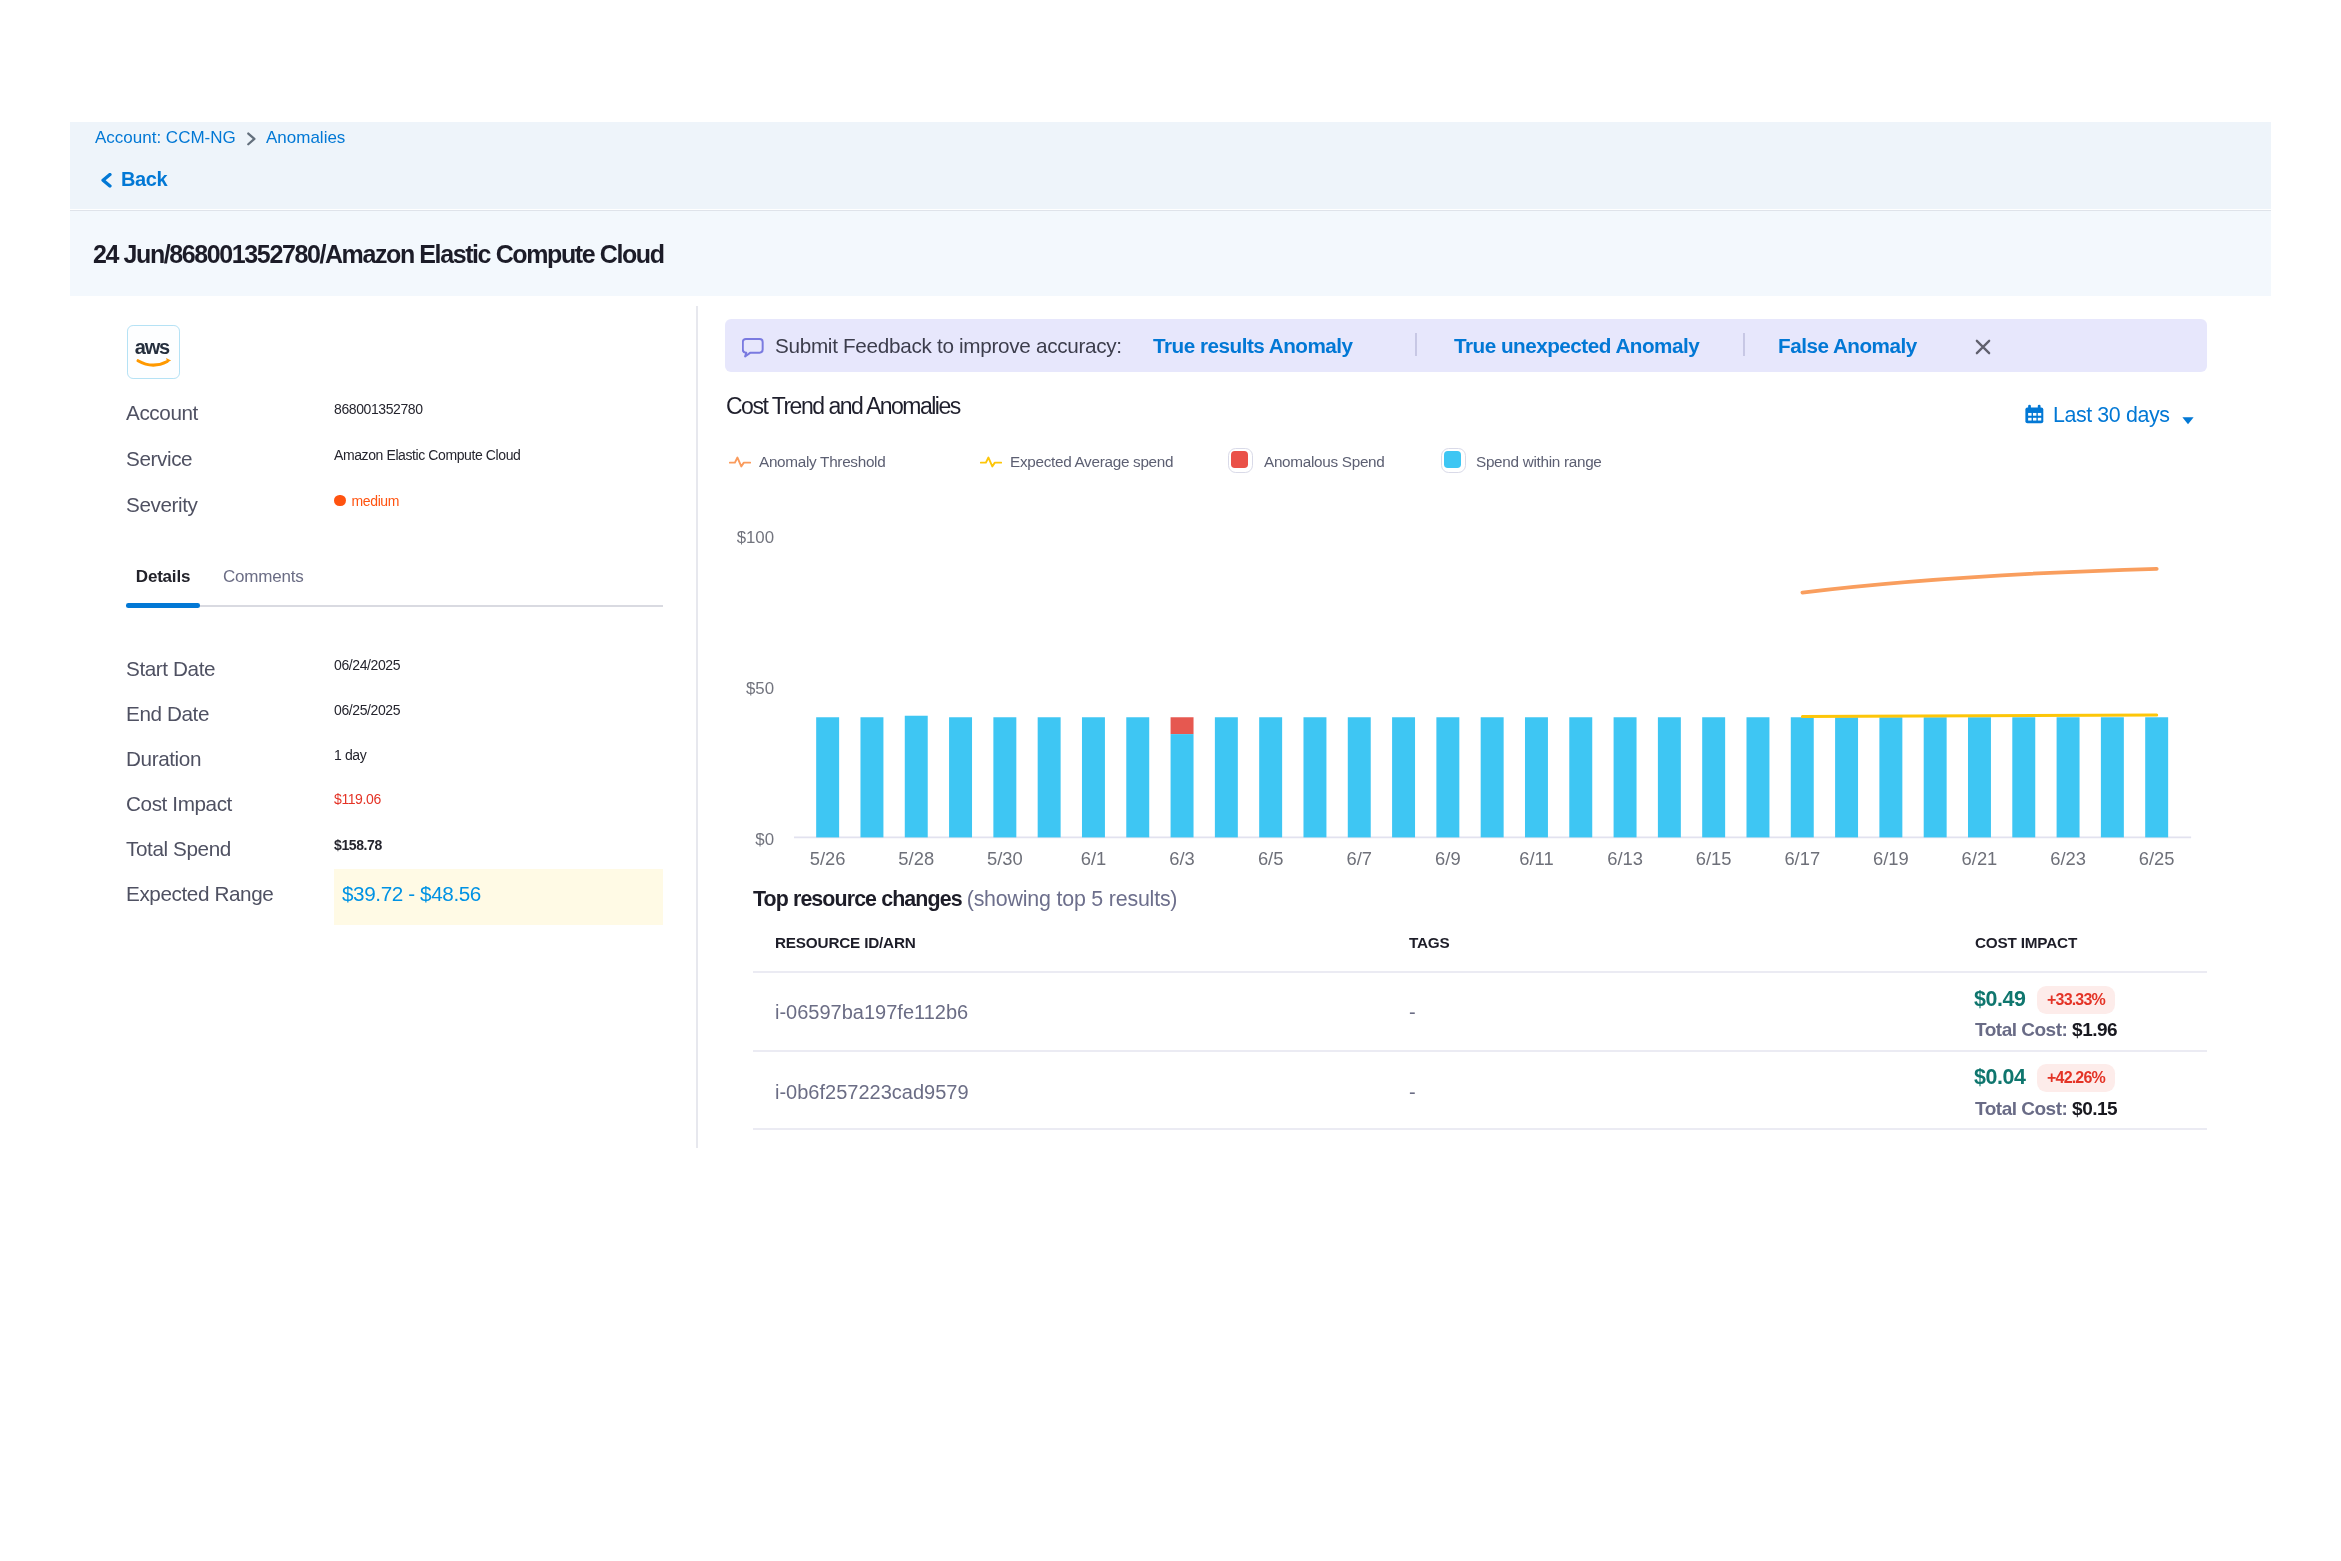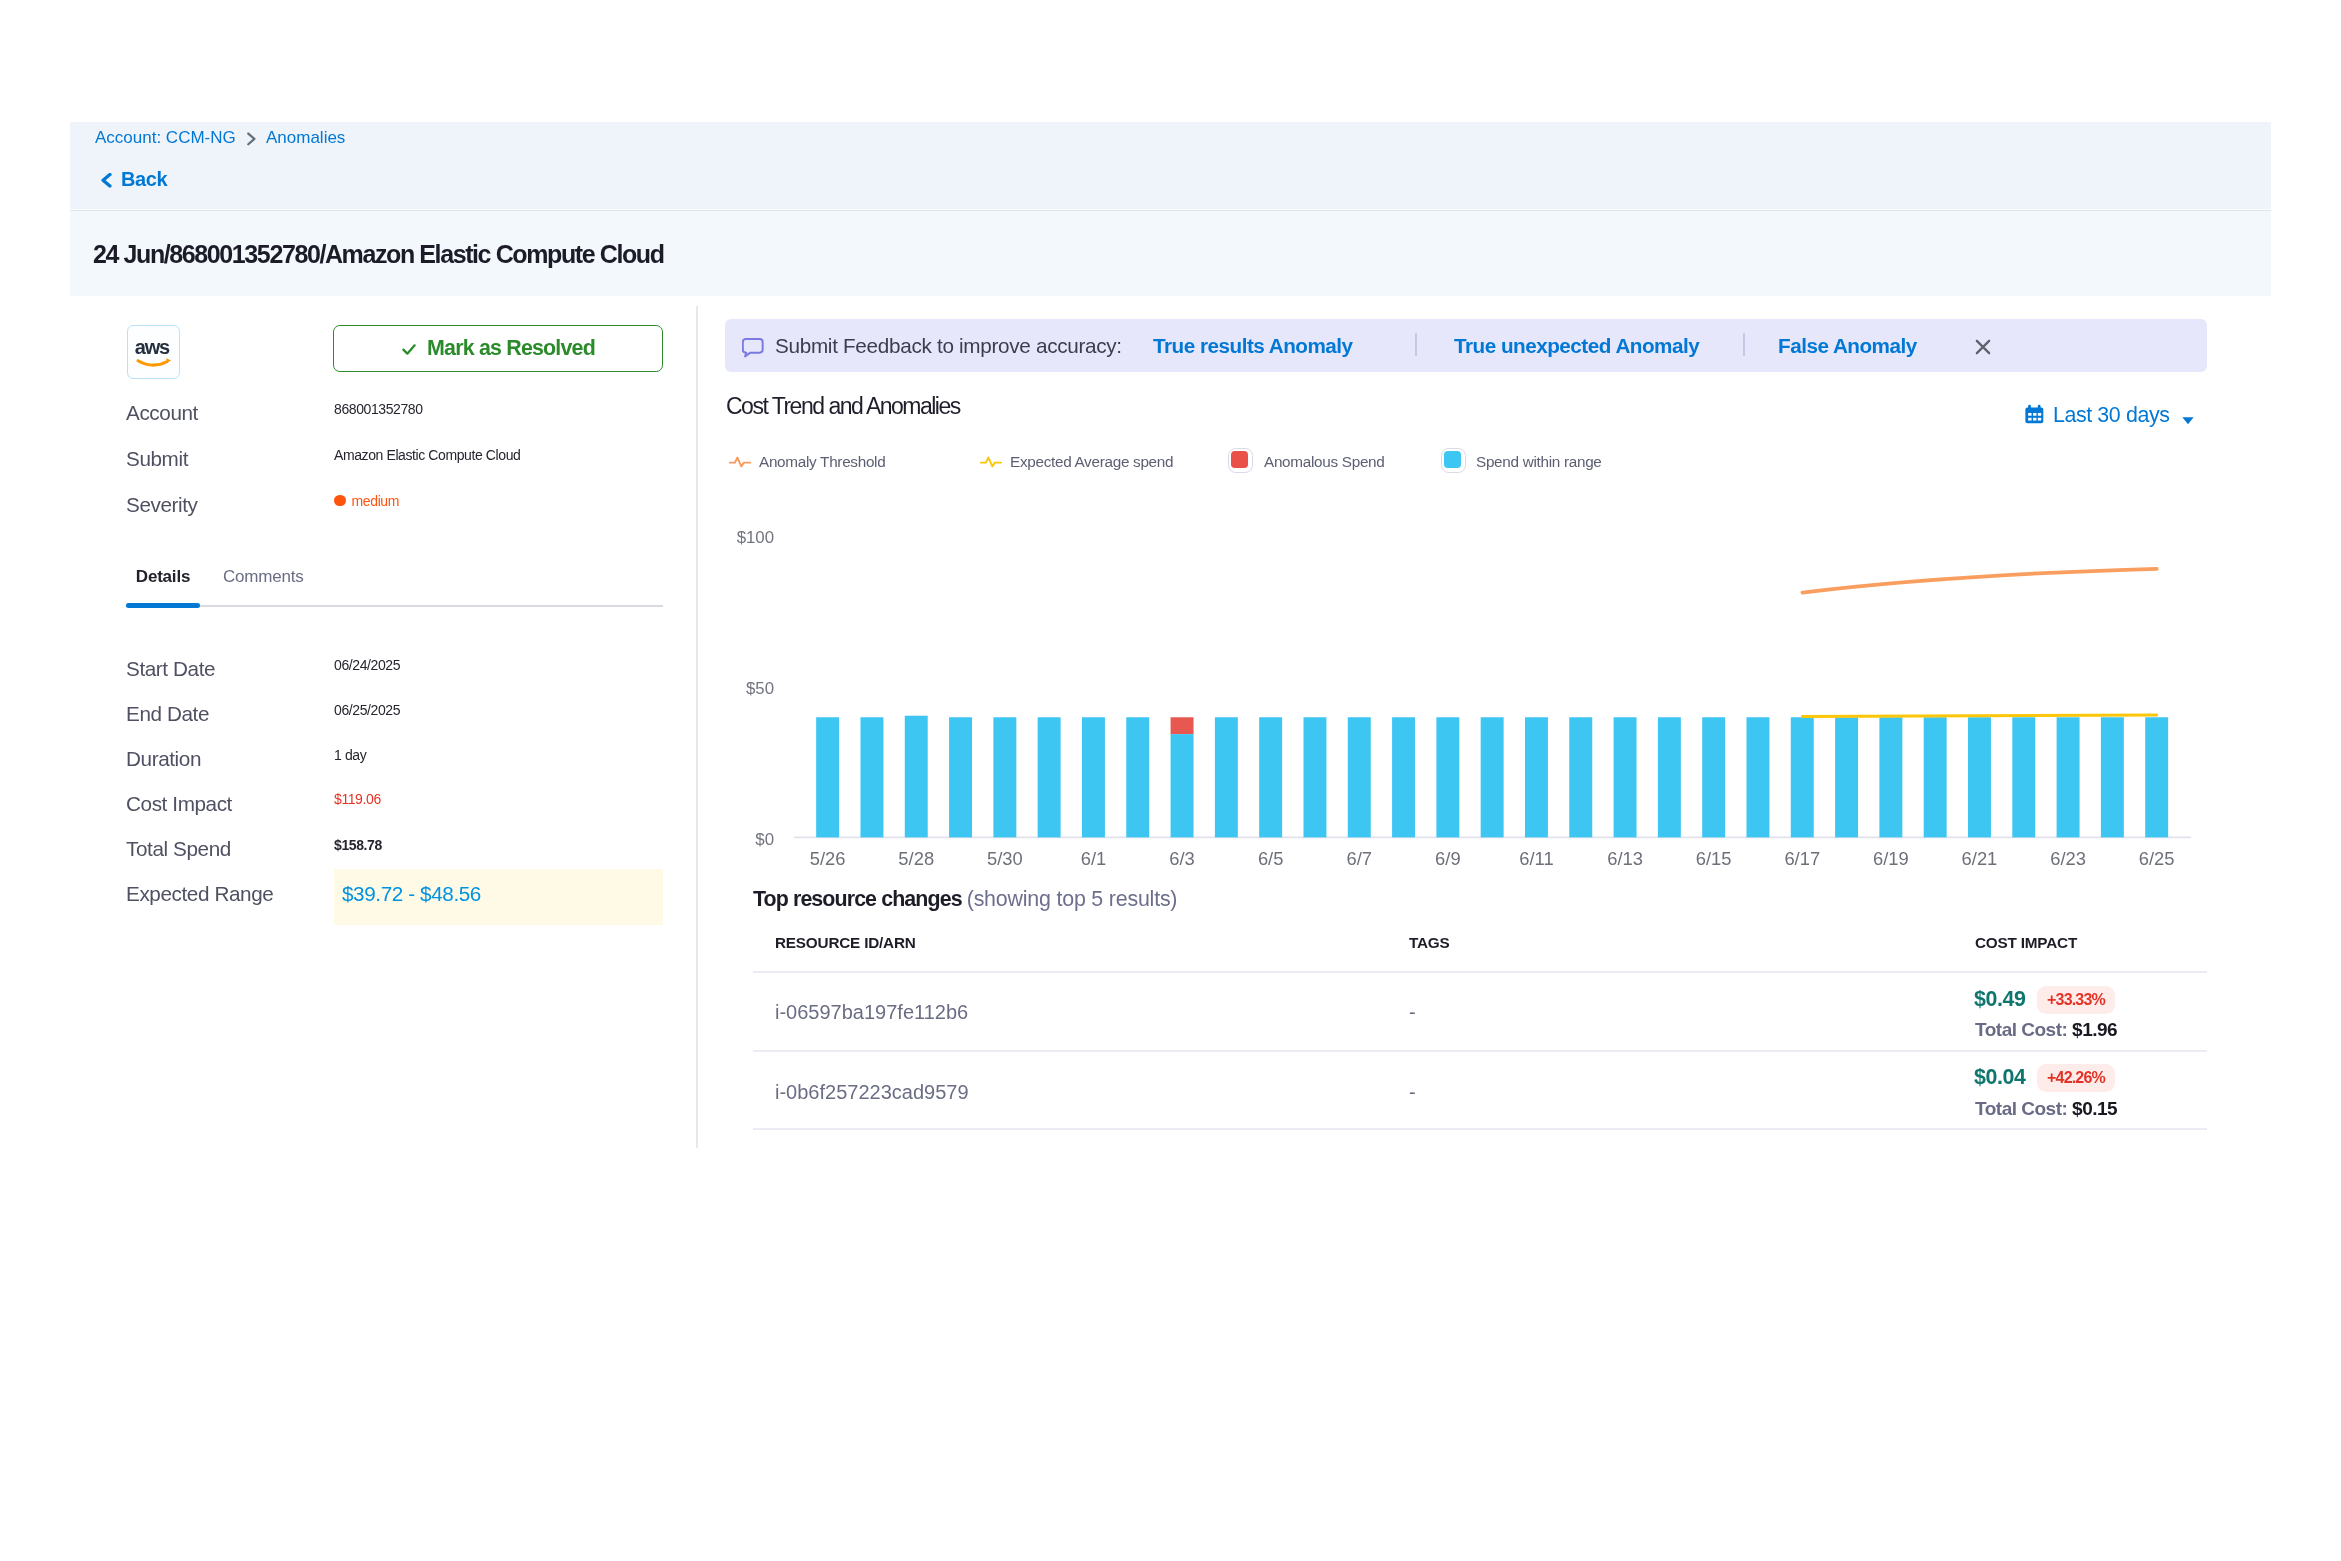--- a/index.html
+++ b/index.html
@@ -62,27 +62,24 @@
   <div class="abs back">Back</div>
   <div class="abs title">24 Jun/868001352780/Amazon Elastic Compute Cloud</div>
 
   <div class="abs awsbox">
     <svg width="50" height="51" viewBox="0 0 65 66">
       <text x="31" y="36" font-size="26" font-weight="bold" fill="#252f3e" text-anchor="middle" letter-spacing="-1.5">aws</text>
       <path d="M13 45 Q32 56 51 46" stroke="#f90" stroke-width="4" fill="none" stroke-linecap="round"></path>
       <path d="M51 46.5 l-1.5 -5 l6.5 3.2 l-7 3.6 z" fill="#f90"></path>
     </svg>
   </div>
-  <div class="abs btn-resolve"><svg width="16" height="16" viewBox="0 0 24 24">
-        <path d="M3.5 13 L9.5 19 L20.5 6.5" stroke="#2b8b2b" stroke-width="3.4" fill="none" stroke-linecap="round" stroke-linejoin="round"></path>
-      </svg>Mark as Resolved</div>
 
   <div class="abs lbl row-lbl" style="top:401px">Account</div>
   <div class="abs val row-val" style="top:401px">868001352780</div>
-  <div class="abs lbl row-lbl" style="top:447px">Submit</div>
+  <div class="abs lbl row-lbl" style="top:447px">Service</div>
   <div class="abs val row-val" style="top:447px">Amazon Elastic Compute Cloud</div>
   <div class="abs lbl row-lbl" style="top:493px">Severity</div>
   <div class="abs val row-val" style="top:493px; color:#ff5310"><span class="sev-dot"></span>medium</div>
 
   <div class="abs tab-details">Details</div>
   <div class="abs tab-comments">Comments</div>
   <div class="abs tab-line"></div>
   <div class="abs tab-blue"></div>
 
   <div class="abs lbl row-lbl" style="top:657px">Start Date</div>

